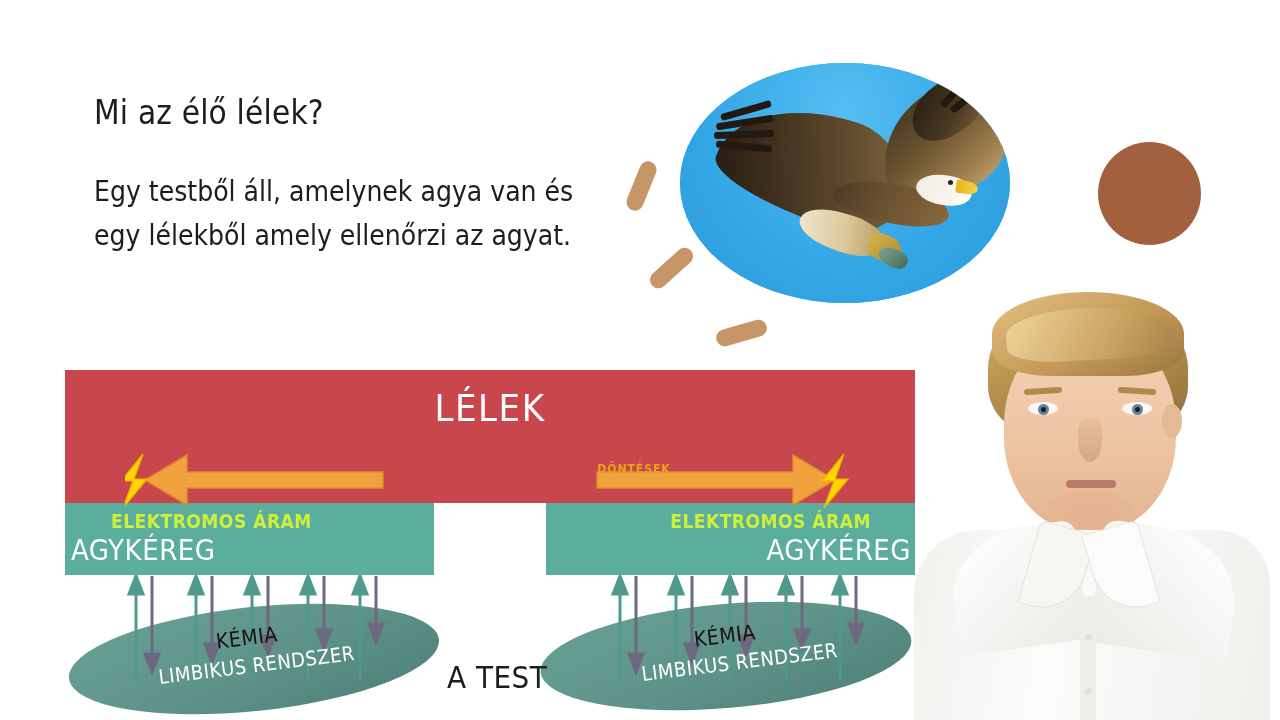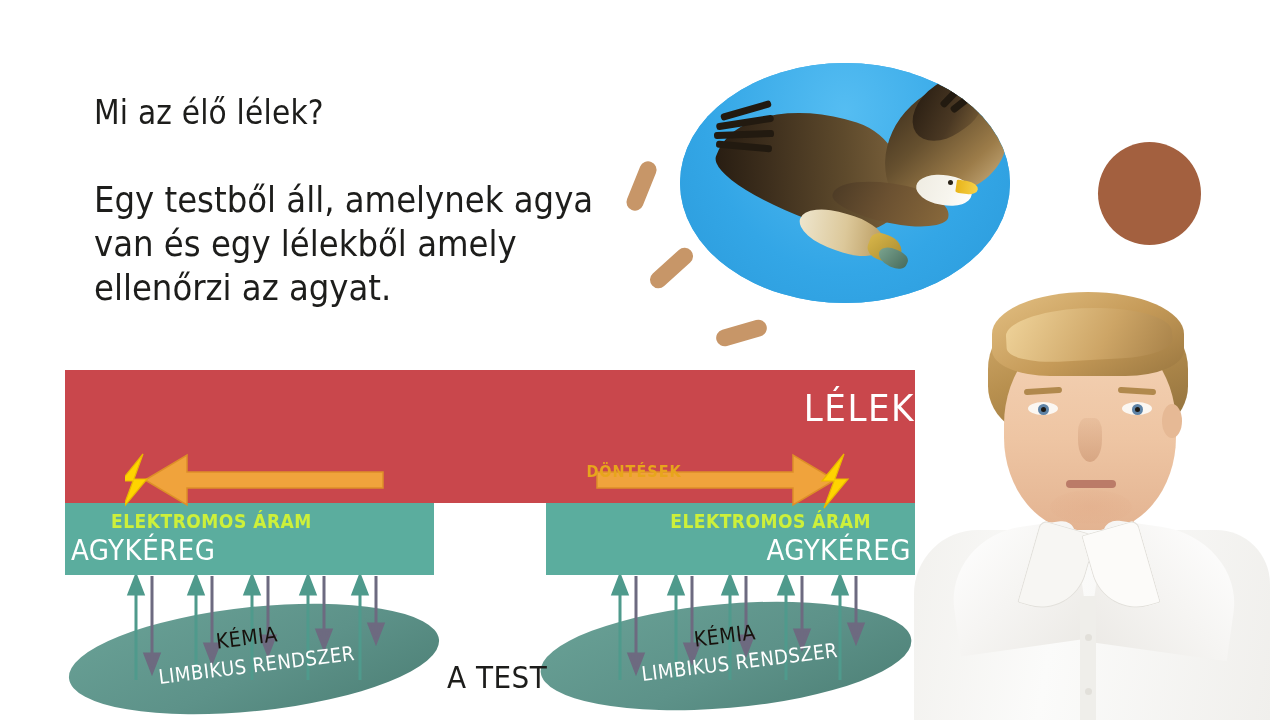--- a/index.html
+++ b/index.html
@@ -10,23 +10,23 @@
   #stage{position:absolute;left:0;top:0;width:1280px;height:720px;overflow:hidden;background:#fff;}
 
   
   #title{
     position:absolute;left:94px;top:93px;width:560px;
     font-family:"DejaVu Sans Condensed","Liberation Sans",sans-serif;
     font-size:33px;font-weight:400;color:#1d1d1b;letter-spacing:.2px;
     white-space:nowrap;
   }
   #body-text{
-    position:absolute;left:94px;top:178px;width:500px;
+    position:absolute;left:94px;top:170px;width:500px;
     font-family:"DejaVu Sans Condensed","Liberation Sans",sans-serif;
-    font-size:36px;font-weight:400;color:#1d1d1b;line-height:44px;
+    font-size:28px;font-weight:400;color:#1d1d1b;line-height:44px;
   }
 
   
   #eagle-wrap{
     position:absolute;left:680px;top:63px;width:330px;height:240px;
     border-radius:50%/50%;overflow:hidden;background:#36a9e8;
   }
   #eagle-sky{position:absolute;inset:0;background:
      radial-gradient(ellipse at 50% 20%, #55bdf2 0%, #33a6e6 60%, #2b9ada 100%);}
   .eg{position:absolute;}
@@ -125,26 +125,26 @@
   #p-collar-l{left:128px;top:248px;width:58px;height:86px;background:#f7f6f3;
      border-radius:8px 2px 46px 2px;transform:rotate(16deg);box-shadow:0 0 0 1px #e2e0db inset;}
   #p-collar-r{left:192px;top:248px;width:58px;height:86px;background:#fcfbf9;
      border-radius:2px 8px 2px 46px;transform:rotate(-16deg);box-shadow:0 0 0 1px #e2e0db inset;}
   #p-placket{left:180px;top:318px;width:16px;height:134px;background:#efeeea;}
   .p-btn{left:185px;width:7px;height:7px;background:#e2e0da;border-radius:50%;position:absolute;}
 
   
   #red-panel{position:absolute;left:65px;top:370px;width:850px;height:133px;
      background:#c9474c;}
-  #lelek{position:absolute;left:0;right:0;top:16px;text-align:right;
+  #lelek{position:absolute;left:0;right:0;top:16px;text-align:center;
      font-family:"DejaVu Sans Condensed","Liberation Sans",sans-serif;
      font-size:38px;font-weight:400;color:#ffffff;letter-spacing:1.5px;}
   #dontesek{position:absolute;left:0;right:12px;top:462px;text-align:center;
      font-family:"DejaVu Sans Condensed","Liberation Sans",sans-serif;
-     font-size:16px;font-weight:700;color:#e7a51c;letter-spacing:1px;}
+     font-size:12px;font-weight:700;color:#e7a51c;letter-spacing:1px;}
 
   .arrow-svg{position:absolute;}
   #arrow-left{left:125px;top:450px;}
   #arrow-right{left:590px;top:450px;}
 
   .cortex{position:absolute;top:503px;height:72px;background:#5bad9e;}
   #cortex-left{left:65px;width:369px;}
   #cortex-right{left:546px;width:369px;}
   .elek{position:absolute;top:7px;
      font-family:"DejaVu Sans Condensed","Liberation Sans",sans-serif;

